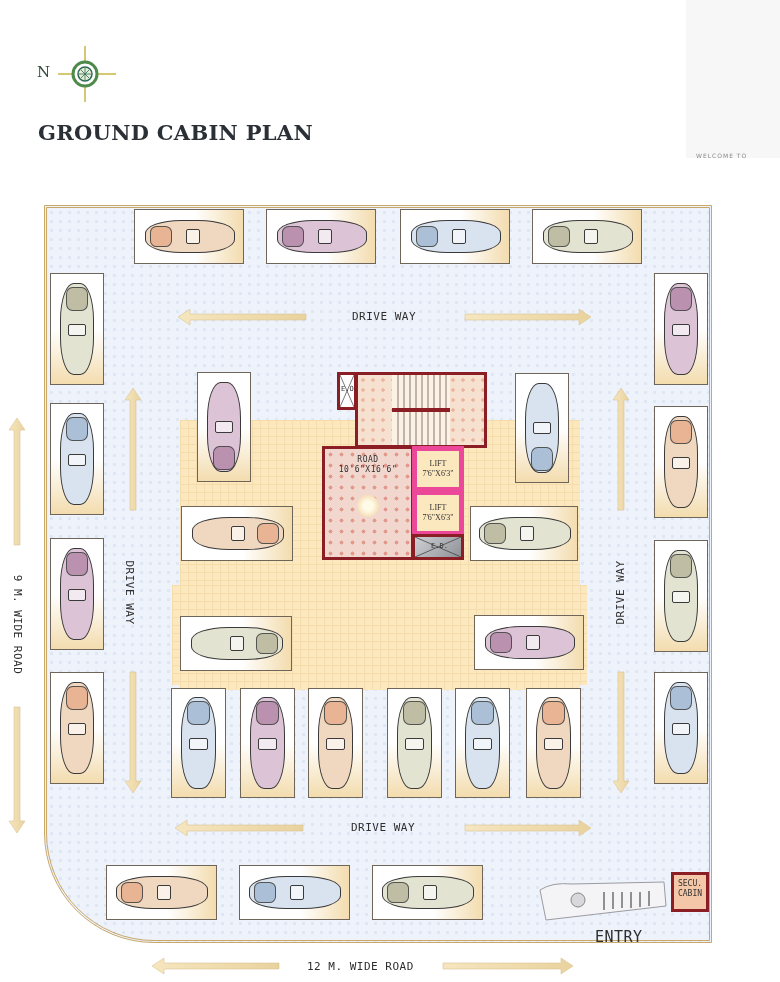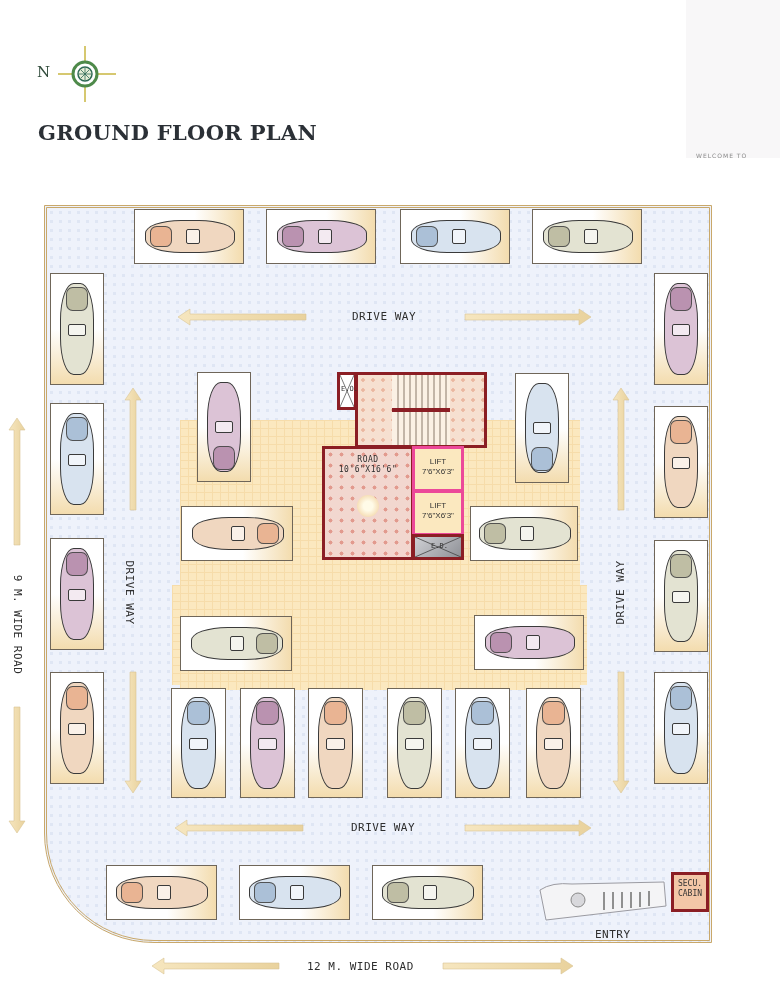--- a/index.html
+++ b/index.html
@@ -13,40 +13,40 @@
     background-image: radial-gradient(circle, #dfe6f4 1.6px, transparent 2px); background-size: 9px 9px; }
   .platform { background-color: #fbe8bf; background-image: linear-gradient(#f6dcaa 1px, transparent 1px), linear-gradient(90deg, #f6dcaa 1px, transparent 1px); background-size: 8px 8px; }
   .bay { background: linear-gradient(90deg, #fff 0%, #fff 55%, #f3dcae 100%); border: 1px solid #6f6659; }
   .bay.v { background: linear-gradient(180deg, #fff 0%, #fff 50%, #f3dcae 100%); }
   .car { position: absolute; border: 1.5px solid #3a3a3a; border-radius: 40%; }
   .car .win { position: absolute; border: 1px solid #3a3a3a; background: rgba(255,255,255,0.65); border-radius: 2px; }
   .car .hood { position: absolute; border: 1px solid #3a3a3a; border-radius: 30%; opacity: 0.85; }
   .label { font-family: "DejaVu Sans Mono", monospace; font-size: 11px; color: #2e2e2e; white-space: nowrap; letter-spacing: 0.5px; }
   .lobby { background-color: #f2d7cf; background-image: radial-gradient(circle, #e29a8e 1.8px, transparent 2.2px); background-size: 11px 11px; border: 3px solid #8b1e24; }
   .stair-room { background-color: #f6e0d0; background-image: radial-gradient(circle, #eab7a0 1.5px, transparent 2px); background-size: 10px 10px; border: 3px solid #8b1e24; }
-  .lift { background: #fbe8bf; border: 3px solid #ec4899; font-family: Liberation Sans, sans-serif; font-size: 8px; color: #333; text-align: center; line-height: 10px; padding-top: 8px; }
+  .lift { background: #fbe8bf; border: 5px solid #ec4899; font-family: Liberation Serif, serif; font-size: 8px; color: #333; text-align: center; line-height: 10px; padding-top: 8px; }
   .duct { border: 3px solid #8b1e24; background: linear-gradient(135deg, #cfd0d4, #8f9197); }
   .secu { background: #f3c7a7; border: 3px solid #8b1e24; font-family: "DejaVu Sans Mono", monospace; font-size: 8px; color: #333; text-align: center; line-height: 10px; padding-top: 4px; }
 </style>
 </head>
 <body>
 
 <div class="abs corner-panel"></div>
 <div class="abs corner-text">WELCOME TO</div>
 
 <div class="abs compass-n">N</div>
 <svg class="abs" style="left:58px;top:46px" width="60" height="60">
   <line x1="27" y1="0" x2="27" y2="56" stroke="#c8b640" stroke-width="1.5"></line>
   <line x1="0" y1="28" x2="58" y2="28" stroke="#c8b640" stroke-width="1.5"></line>
   <circle cx="27" cy="28" r="12" fill="#ffffff" stroke="#4e8a4a" stroke-width="3"></circle>
   <circle cx="27" cy="28" r="7" fill="#e6eed7" stroke="#2f6a55" stroke-width="1.5"></circle>
   <path d="M27 22 L27 34 M21 28 L33 28 M23 24 L31 32 M31 24 L23 32" stroke="#2f6a55" stroke-width="0.8"></path>
 </svg>
 
-<div class="abs title">GROUND FLOOR PLAN</div>
+<div class="abs title">GROUND CABIN PLAN</div>
 
 <div class="abs site"></div>
 
 <div class="abs platform" style="left:180px;top:420px;width:400px;height:270px"></div>
 <div class="abs platform" style="left:172px;top:585px;width:415px;height:100px"></div>
 
 <svg class="abs" style="left:0;top:0" width="780" height="982">
   <defs>
     <linearGradient id="ag" x1="0" x2="1">
         <stop offset="0" stop-color="#f6e6bf"></stop>
@@ -300,17 +300,17 @@
   <circle cx="46" cy="22" r="7" fill="#d8d8dc" stroke="#888" stroke-width="1"></circle>
   <g stroke="#777" stroke-width="1.6">
       <line x1="72" y1="14" x2="72" y2="32"></line>
       <line x1="81" y1="14" x2="81" y2="31"></line>
       <line x1="90" y1="14" x2="90" y2="30"></line>
       <line x1="99" y1="14" x2="99" y2="30"></line>
       <line x1="108" y1="14" x2="108" y2="29"></line>
       <line x1="117" y1="13" x2="117" y2="28"></line>
     </g>
 </svg>
-<div class="abs label" style="left:595px;top:928px;font-size:11px">ENTRY</div>
+<div class="abs label" style="left:595px;top:928px;font-size:15px">ENTRY</div>
 
 <div class="abs secu" style="left:671px;top:872px;width:38px;height:40px">
   <span>SECU. CABIN</span>
 </div>
 
 </body></html>

